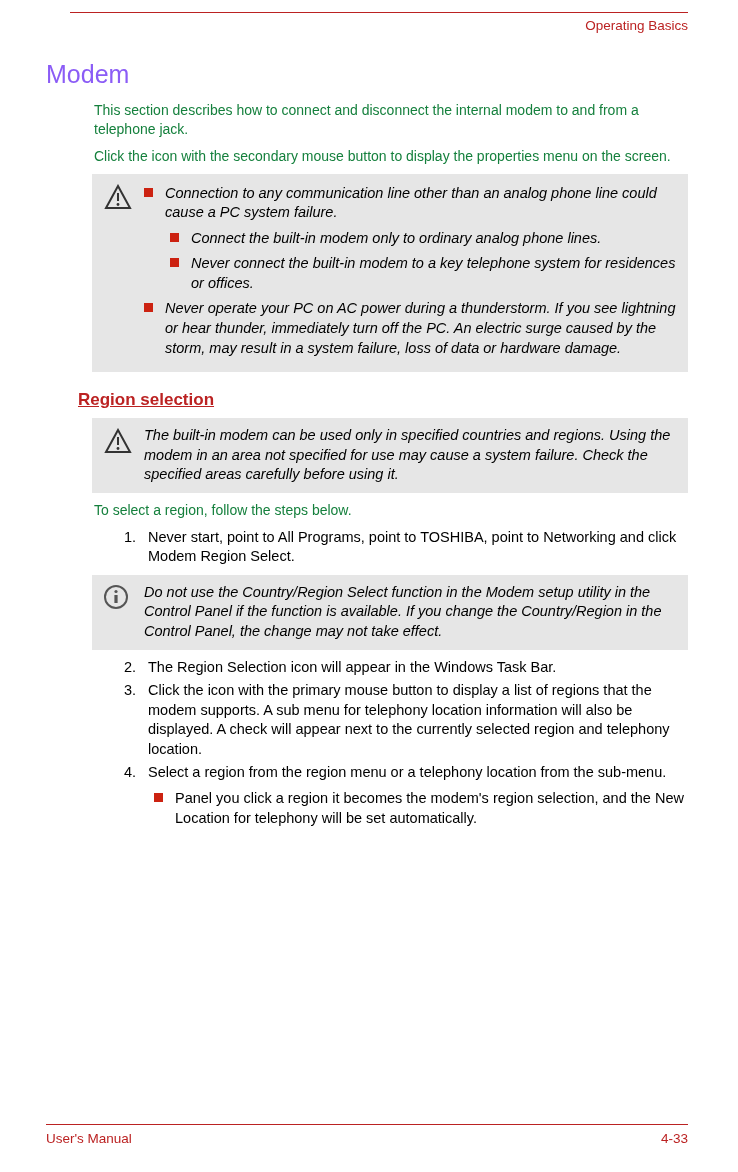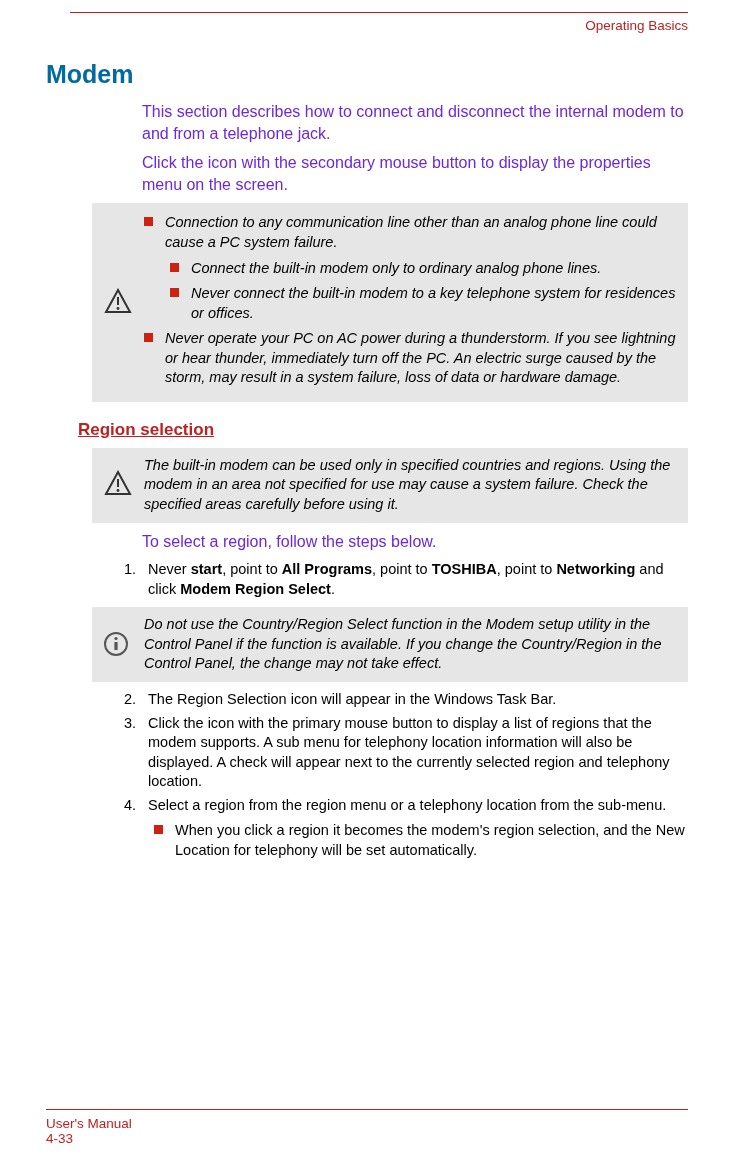--- a/index.html
+++ b/index.html
@@ -29,44 +29,44 @@
     position: absolute;
     top: 18px;
     right: 50px;
     color: #b22;
     font-size: 13.5px;
   }
   .content {
     padding-top: 24px;
   }
   h1.section {
-    color: #0369a1;
+    color: #8b5cf6;
     font-size: 25px;
-    font-weight: bold;
+    font-weight: normal;
     margin: 8px 0 12px 0;
   }
   h2.subsection {
     color: #b22;
     font-size: 17px;
     font-weight: bold;
     margin: 18px 0 8px 32px;
     text-decoration: underline;
   }
   p.body, .body-text {
-    font-size: 16px;
-    line-height: 1.35;
-    margin: 6px 0 8px 96px;
-    color: #6d28d9;
+    font-size: 14px;
+    line-height: 1.35;
+    margin: 6px 0 8px 48px;
+    color: #15803d;
   }
   .callout {
     background: #e6e6e6;
     margin: 8px 0 8px 46px;
     padding: 8px 12px 8px 12px;
     display: flex;
-    align-items: center;
+    align-items: flex-start;
     gap: 12px;
   }
   .callout .icon {
     flex: 0 0 28px;
     margin-top: 2px;
   }
   .callout .callout-body {
     flex: 1;
     font-size: 14.5px;
     line-height: 1.35;
@@ -98,42 +98,41 @@
     font-size: 14.5px;
     line-height: 1.35;
     margin-bottom: 4px;
   }
   .step .num {
     flex: 0 0 24px;
   }
   .step .txt {
     flex: 1;
   }
-  .step .txt b { font-weight: bold; }
+  .step .txt b { font-weight: normal; }
   .sub-bullet {
     display: flex;
     font-size: 14.5px;
     line-height: 1.35;
     margin: 4px 0 4px 108px;
   }
   .sub-bullet .sq {
     margin-top: 4px;
   }
   .footer {
     position: absolute;
     bottom: 26px;
     left: 46px;
     right: 50px;
     border-top: 1px solid #b22;
     padding-top: 6px;
     display: flex;
     justify-content: space-between;
     color: #b22;
     font-size: 13.5px;
-    flex-direction: column;
   }
 </style>
 </head>
 <body>
 
 <div class="page">
   <div class="top-rule"></div>
   <div class="header-right">Operating Basics</div>
 
   <div class="content">
@@ -215,21 +214,21 @@
         <div class="txt">Click the icon with the primary mouse button to display a list of regions that the modem supports. A sub menu for telephony location information will also be displayed. A check will appear next to the currently selected region and telephony location.</div>
       </div>
       <div class="step">
         <div class="num">4.</div>
         <div class="txt">Select a region from the region menu or a telephony location from the sub-menu.</div>
       </div>
     </div>
 
     <div class="sub-bullet">
       <div class="sq"></div>
-      <div style="flex:1;">When you click a region it becomes the modem's region selection, and the New Location for telephony will be set automatically.</div>
+      <div style="flex:1;">Panel you click a region it becomes the modem's region selection, and the New Location for telephony will be set automatically.</div>
     </div>
 
   </div>
 
   <div class="footer">
     <span>User's Manual</span>
     <span>4-33</span>
   </div>
 </div>
 

